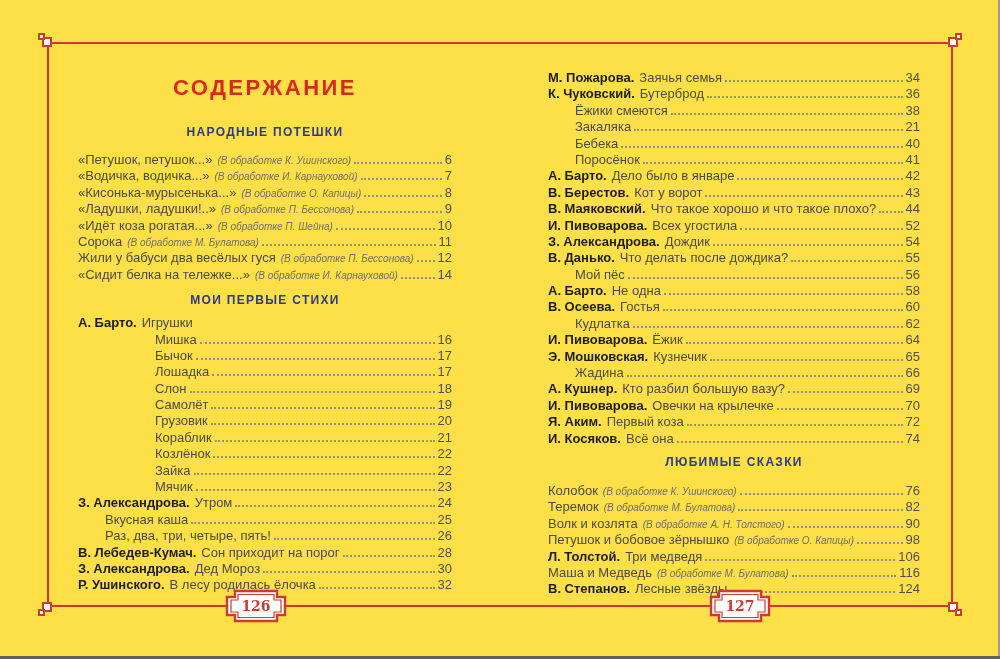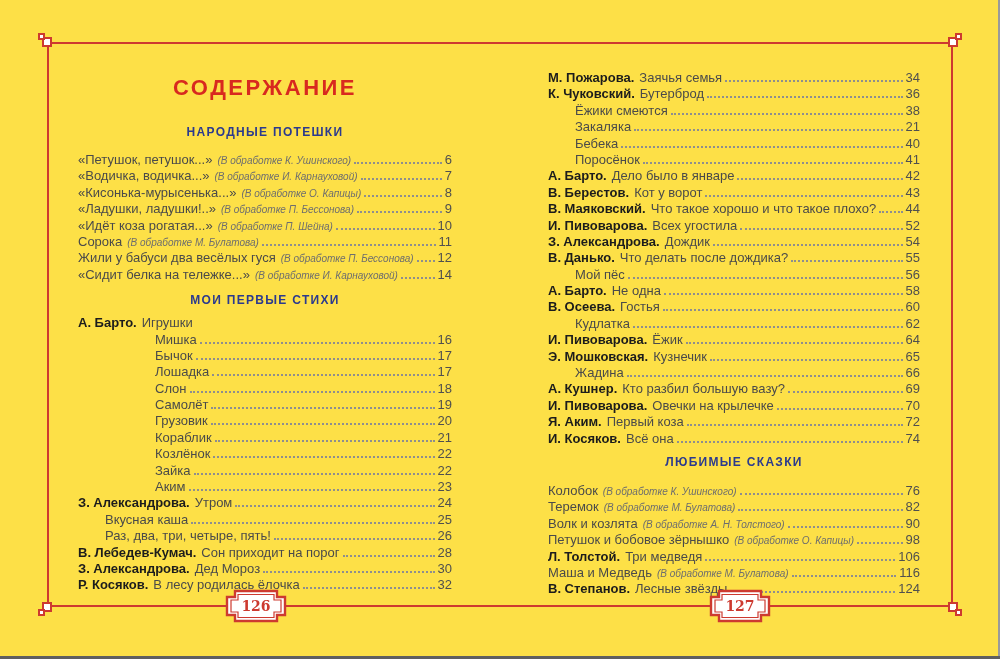--- a/index.html
+++ b/index.html
@@ -186,21 +186,21 @@
           <span class="title">Козлёнок</span>
           <span class="dots"></span>
           <span class="pnum">22</span>
         </div>
         <div class="row indent-2">
           <span class="title">Зайка</span>
           <span class="dots"></span>
           <span class="pnum">22</span>
         </div>
         <div class="row indent-2">
-          <span class="title">Аким</span>
+          <span class="title">Мячик</span>
           <span class="dots"></span>
           <span class="pnum">23</span>
         </div>
         <div class="row indent-0">
           <span class="author">З. Александрова.</span>
           <span class="title">Утром</span>
           <span class="dots"></span>
           <span class="pnum">24</span>
         </div>
         <div class="row indent-1">
@@ -219,21 +219,21 @@
           <span class="dots"></span>
           <span class="pnum">28</span>
         </div>
         <div class="row indent-0">
           <span class="author">З. Александрова.</span>
           <span class="title">Дед Мороз</span>
           <span class="dots"></span>
           <span class="pnum">30</span>
         </div>
         <div class="row indent-0">
-          <span class="author">Р. Косяков.</span>
+          <span class="author">Р. Ушинского.</span>
           <span class="title">В лесу родилась ёлочка</span>
           <span class="dots"></span>
           <span class="pnum">32</span>
         </div>
       </div>
     </div>
   <div class="col" data-column="right">
       <div class="entries">
         <div class="row indent-0">
           <span class="author">М. Пожарова.</span>

